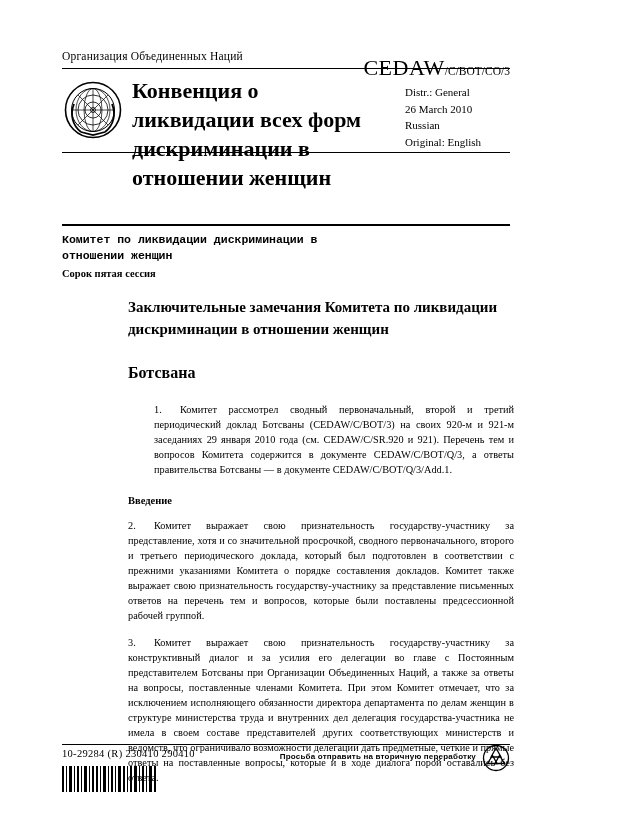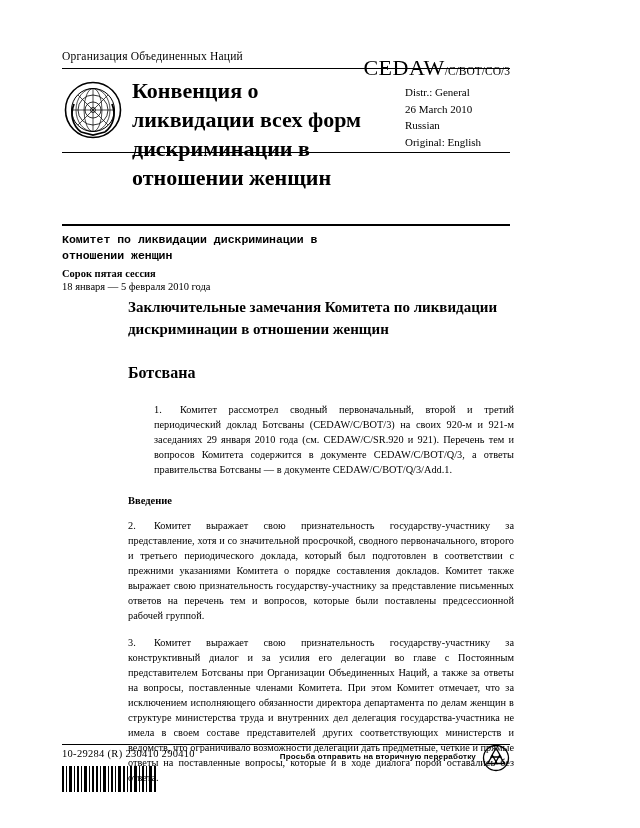--- a/index.html
+++ b/index.html
@@ -244,21 +244,20 @@
     <div>Russian</div>
     <div>Original: English</div>
   </div>
 
   <div class="rule rule-bottom"></div>
   <div class="rule rule-mid"></div>
 
   <div class="committee">
     <div class="cname">Комитет по ликвидации дискриминации в отношении женщин</div>
     <div class="sess">Сорок пятая сессия</div>
-    <div class="dates">18 января — 5 февраля 2010 года</div>
   </div>
 
   <div class="body-col">
     <h1 class="doc-title">Заключительные замечания Комитета по ликвидации дискриминации в отношении женщин</h1>
     <h2 class="country">Ботсвана</h2>
 
     <p class="para first">
       <span class="num">1.</span><span>Комитет рассмотрел сводный первоначальный, второй и третий периодический доклад Ботсваны (CEDAW/C/BOT/3) на своих 920-м и 921-м заседаниях 29 января 2010 года (см. CEDAW/C/SR.920 и 921). Перечень тем и вопросов Комитета содержится в документе CEDAW/C/BOT/Q/3, а ответы правительства Ботсваны — в документе CEDAW/C/BOT/Q/3/Add.1.</span>
     </p>
 

